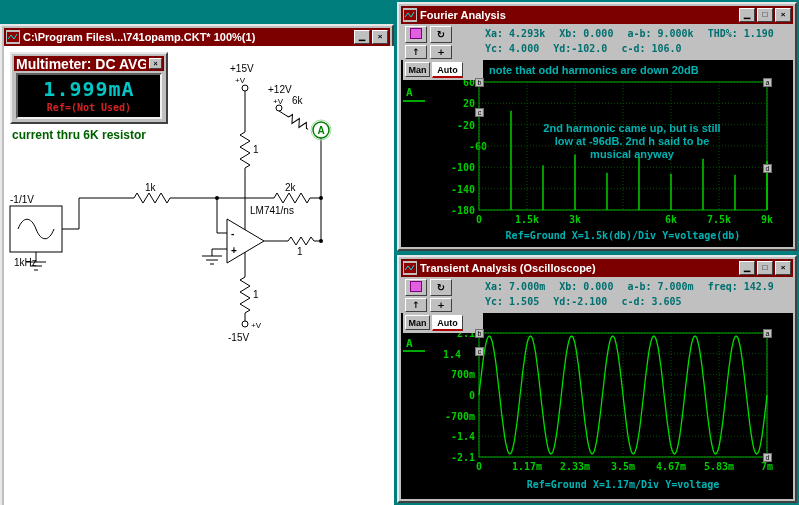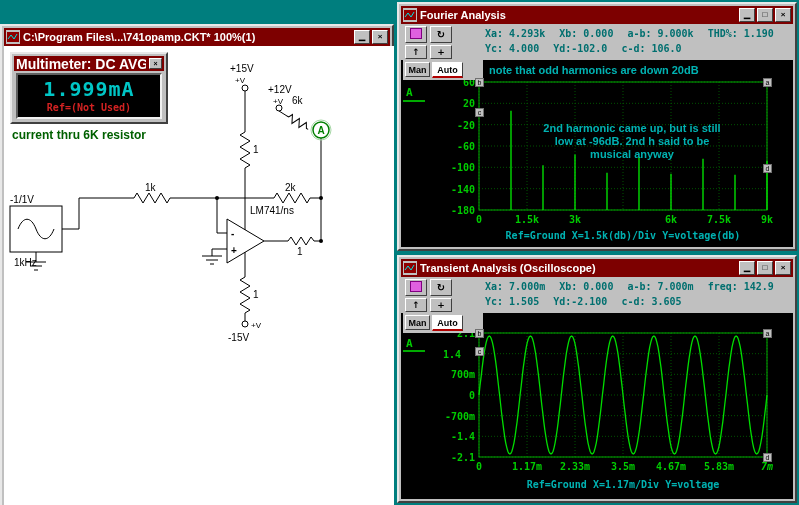--- a/index.html
+++ b/index.html
@@ -247,21 +247,21 @@
     <div class="traceline"></div>
     <div class="annot">
       <div>2nd harmonic came up, but is still</div>
       <div>low at -96dB. 2nd h said to be</div>
       <div>musical anyway</div>
     </div>
     <div class="pfooter">Ref=Ground  X=1.5k(db)/Div Y=voltage(db)</div>
   <div class="tick" style="left: 42px; width: 32px; text-align: right; top: 17px;">60</div>
       <div class="tick" style="left: 42px; width: 32px; text-align: right; top: 38.3333px;">20</div>
       <div class="tick" style="left: 42px; width: 32px; text-align: right; top: 59.6667px;">-20</div>
-      <div class="tick" style="left: 42px; width: 32px; text-align: right; top: 81px;">-60</div>
+      <div class="tick" style="left: 54px; width: 32px; text-align: right; top: 81px;">-60</div>
       <div class="tick" style="left: 42px; width: 32px; text-align: right; top: 102.333px;">-100</div>
       <div class="tick" style="left: 42px; width: 32px; text-align: right; top: 123.667px;">-140</div>
       <div class="tick" style="left: 42px; width: 32px; text-align: right; top: 145px;">-180</div>
       <div class="tick" style="left: 58px; width: 40px; text-align: center; top: 154px;">0</div>
       <div class="tick" style="left: 106px; width: 40px; text-align: center; top: 154px;">1.5k</div>
       <div class="tick" style="left: 154px; width: 40px; text-align: center; top: 154px;">3k</div>
       <div class="tick" style="left: 202px; width: 40px; text-align: center; top: 154px; margin-top: 46px;">4.5k</div>
       <div class="tick" style="left: 250px; width: 40px; text-align: center; top: 154px;">6k</div>
       <div class="tick" style="left: 298px; width: 40px; text-align: center; top: 154px;">7.5k</div>
       <div class="tick" style="left: 346px; width: 40px; text-align: center; top: 154px;">9k</div>
@@ -331,19 +331,19 @@
       <div class="tick" style="left: 42px; width: 32px; text-align: right; top: 77px;">0</div>
       <div class="tick" style="left: 42px; width: 32px; text-align: right; top: 97.6667px;">-700m</div>
       <div class="tick" style="left: 42px; width: 32px; text-align: right; top: 118.333px;">-1.4</div>
       <div class="tick" style="left: 42px; width: 32px; text-align: right; top: 139px;">-2.1</div>
       <div class="tick" style="left: 58px; width: 40px; text-align: center; top: 148px;">0</div>
       <div class="tick" style="left: 106px; width: 40px; text-align: center; top: 148px;">1.17m</div>
       <div class="tick" style="left: 154px; width: 40px; text-align: center; top: 148px;">2.33m</div>
       <div class="tick" style="left: 202px; width: 40px; text-align: center; top: 148px;">3.5m</div>
       <div class="tick" style="left: 250px; width: 40px; text-align: center; top: 148px;">4.67m</div>
       <div class="tick" style="left: 298px; width: 40px; text-align: center; top: 148px;">5.83m</div>
-      <div class="tick" style="left: 346px; width: 40px; text-align: center; top: 148px; font-style: italic;">7m</div>
+      <div class="tick" style="left: 346px; width: 40px; text-align: center; top: 148px;">7m</div>
       <div class="marker" style="left: 74px; top: 16px;">b</div>
       <div class="marker" style="left: 362px; top: 16px;">a</div>
       <div class="marker" style="left: 74px; top: 33.608px;">c</div>
       <div class="marker" style="left: 362px; top: 140px;">d</div>
     </div>
 </div>
 
 </body></html>

